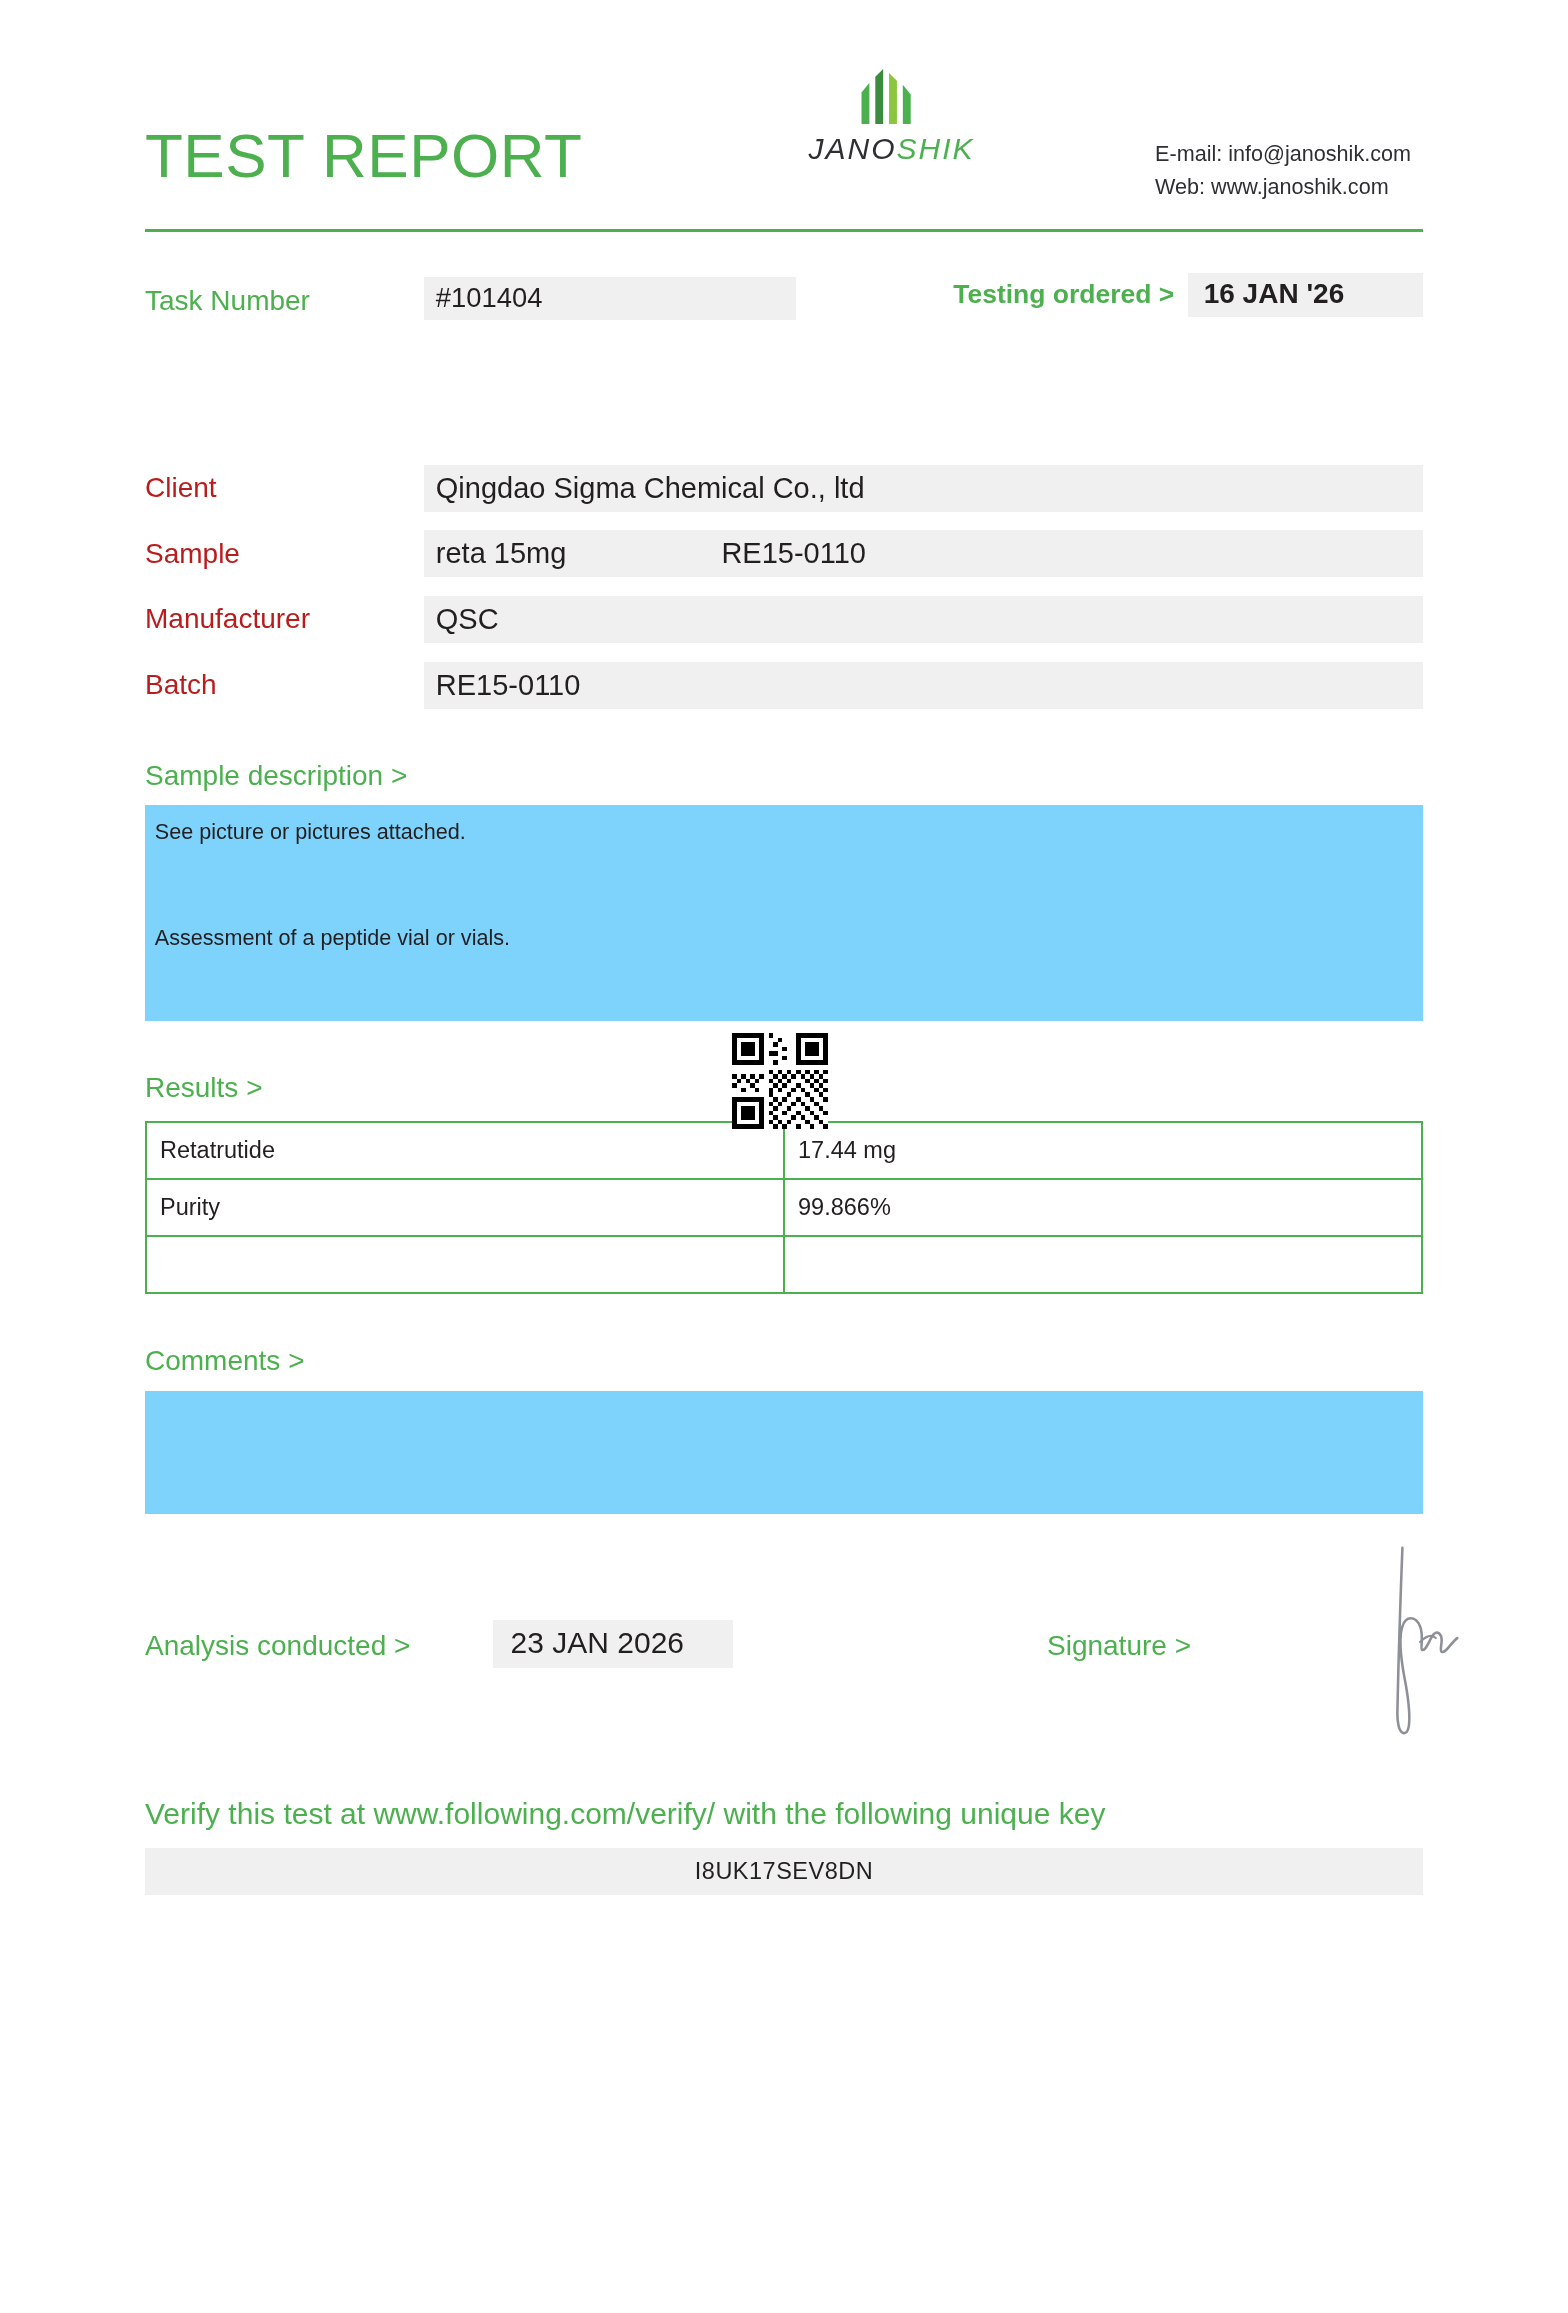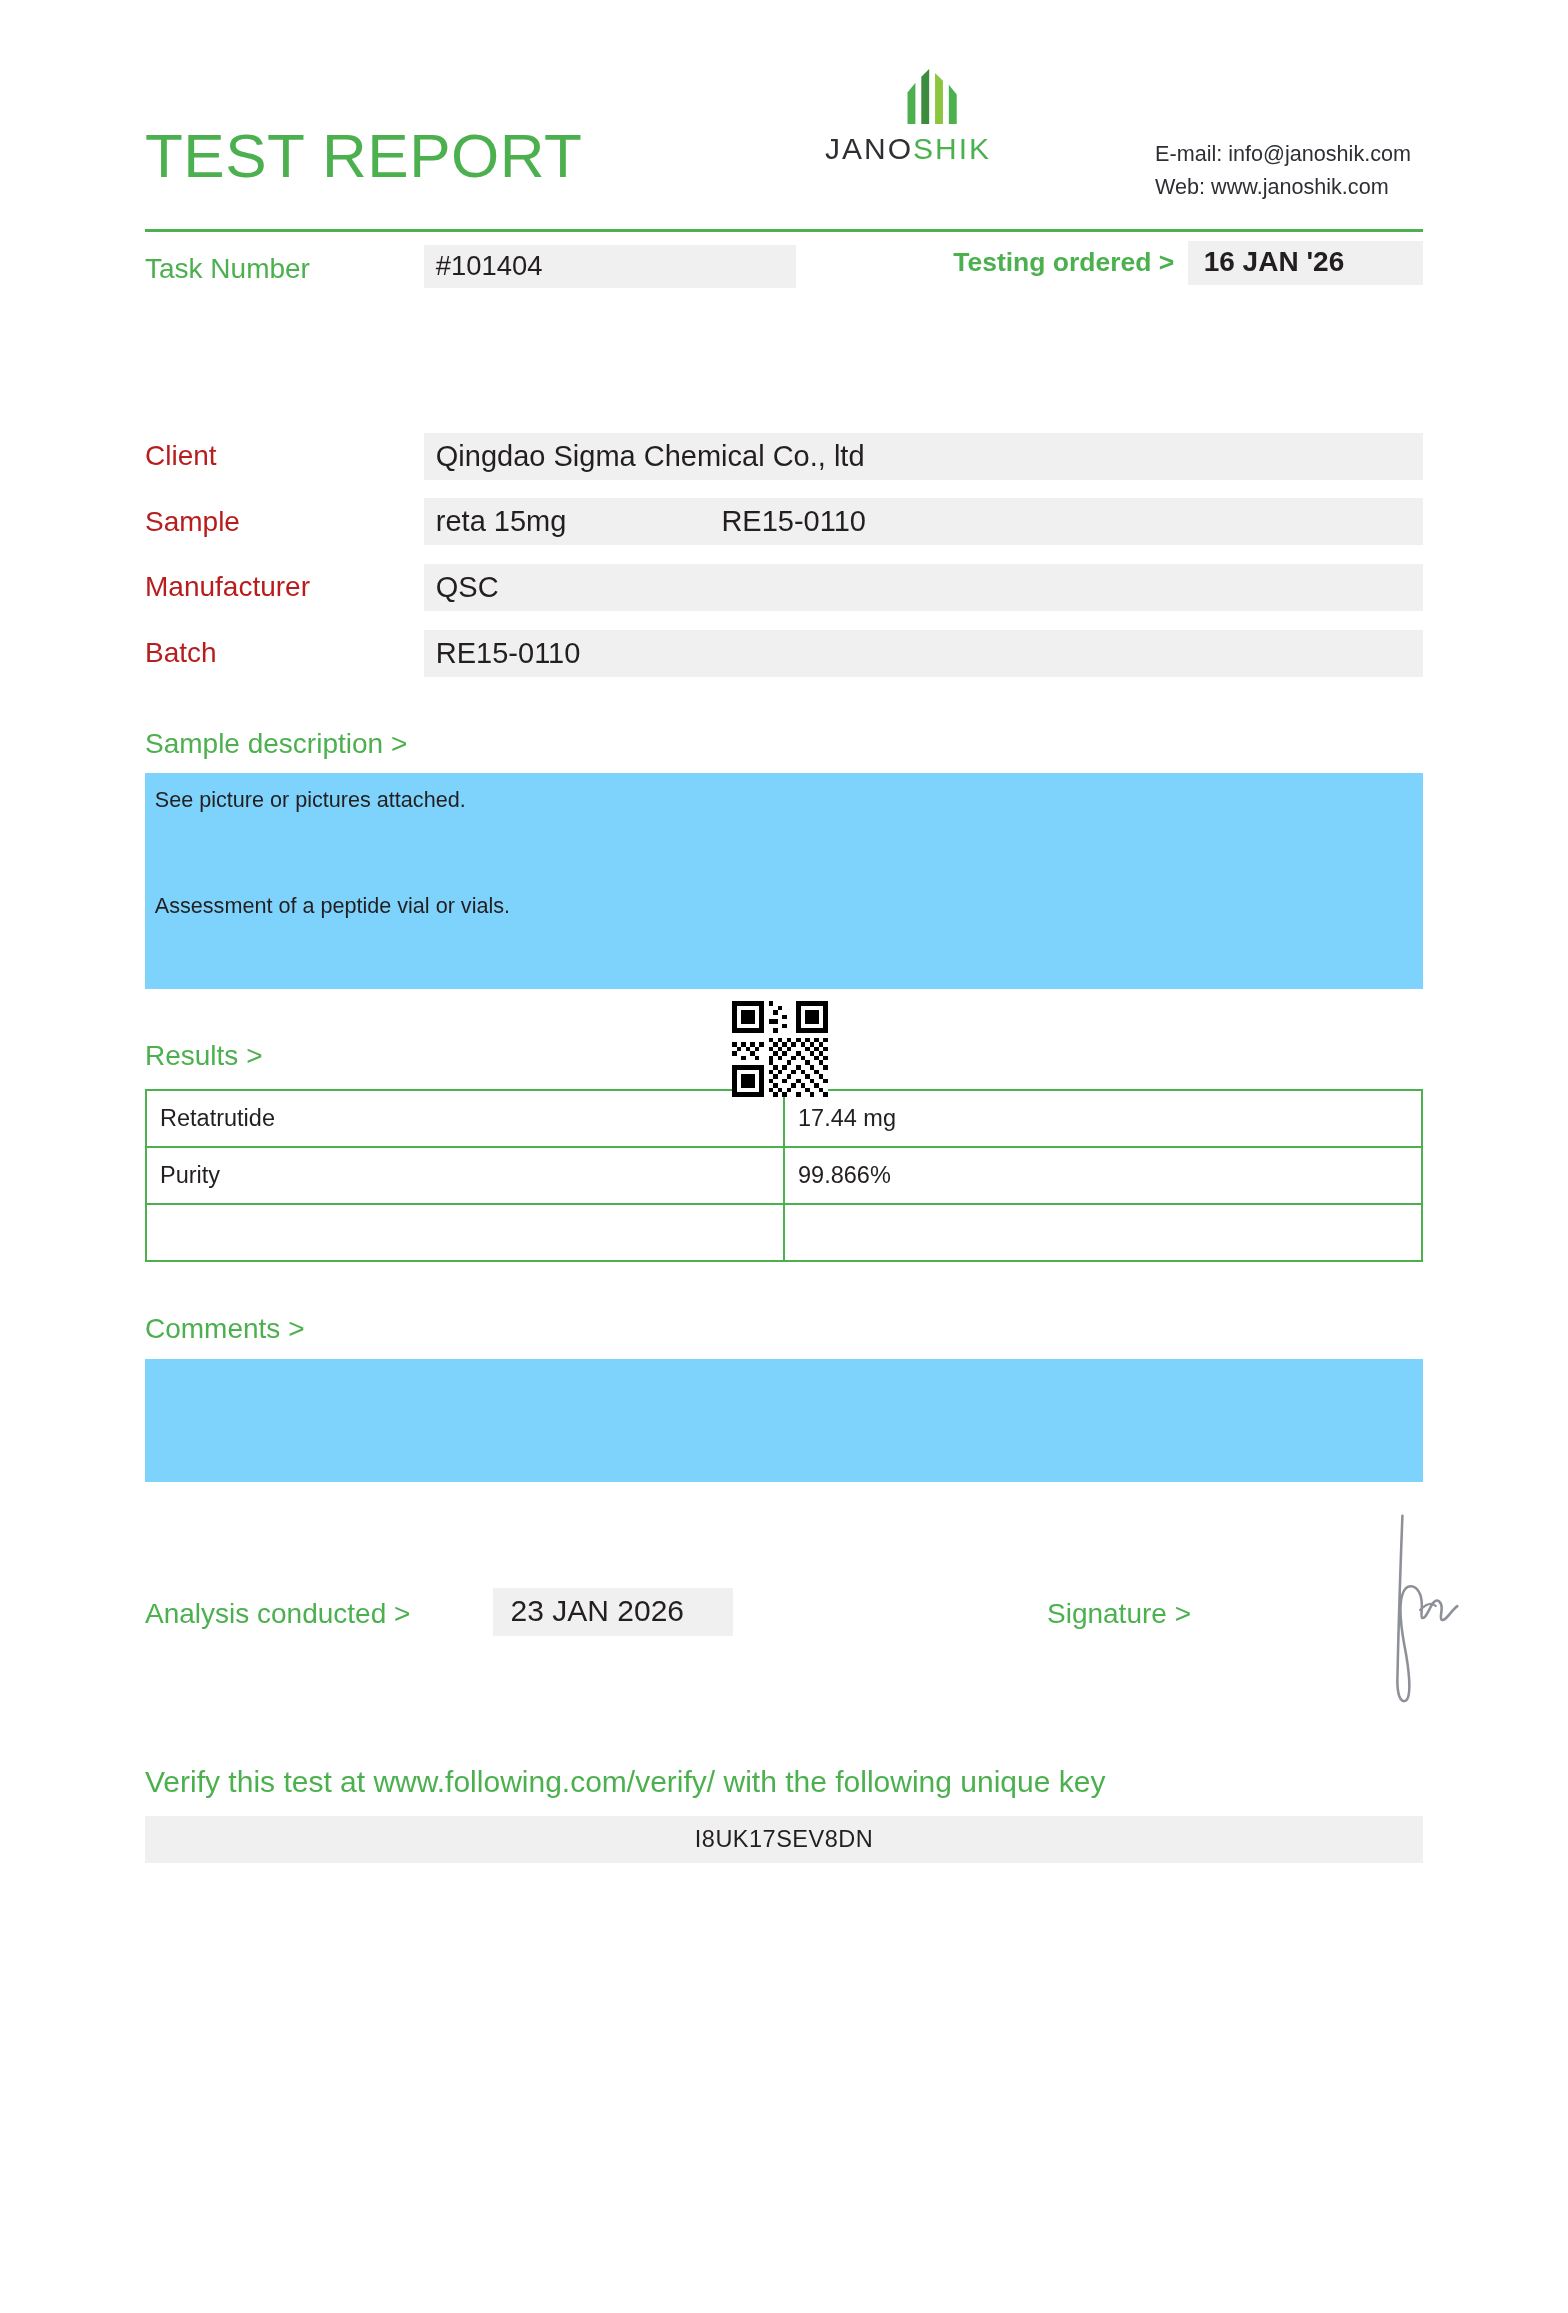--- a/index.html
+++ b/index.html
@@ -35,24 +35,25 @@
     color: #4cb04f;
     letter-spacing: 0.5px;
     font-weight: 400;
     white-space: nowrap;
     position: absolute;
     left: 0;
     top: 120px;
   }
   .logo-wrap {
     position: absolute;
-    left: 680px;
+    left: 634px;
     top: 67px;
     width: 225px;
-    text-align: left;
+    text-align: center;
+    font-style: italic;
   }
   .logo-mark {
     height: 61px;
     display: block;
     margin: 0 auto 3.9px auto;
   }
   .logo-text {
     font-size: 30px;
     letter-spacing: 2px;
     font-weight: 500;
@@ -74,21 +75,21 @@
     height: 2.9px;
     background: #4cb04f;
     width: 100%;
     margin-top: 3.9px;
   }
 
   
   .task-row {
     position: relative;
     height: 127px;
-    margin-top: 13px;
+    margin-top: 45px;
   }
   .label-green {
     color: #4cb04f;
     font-size: 28px;
     font-weight: 400;
   }
   .task-label {
     position: absolute;
     left: 0;
     top: 7.8px;

